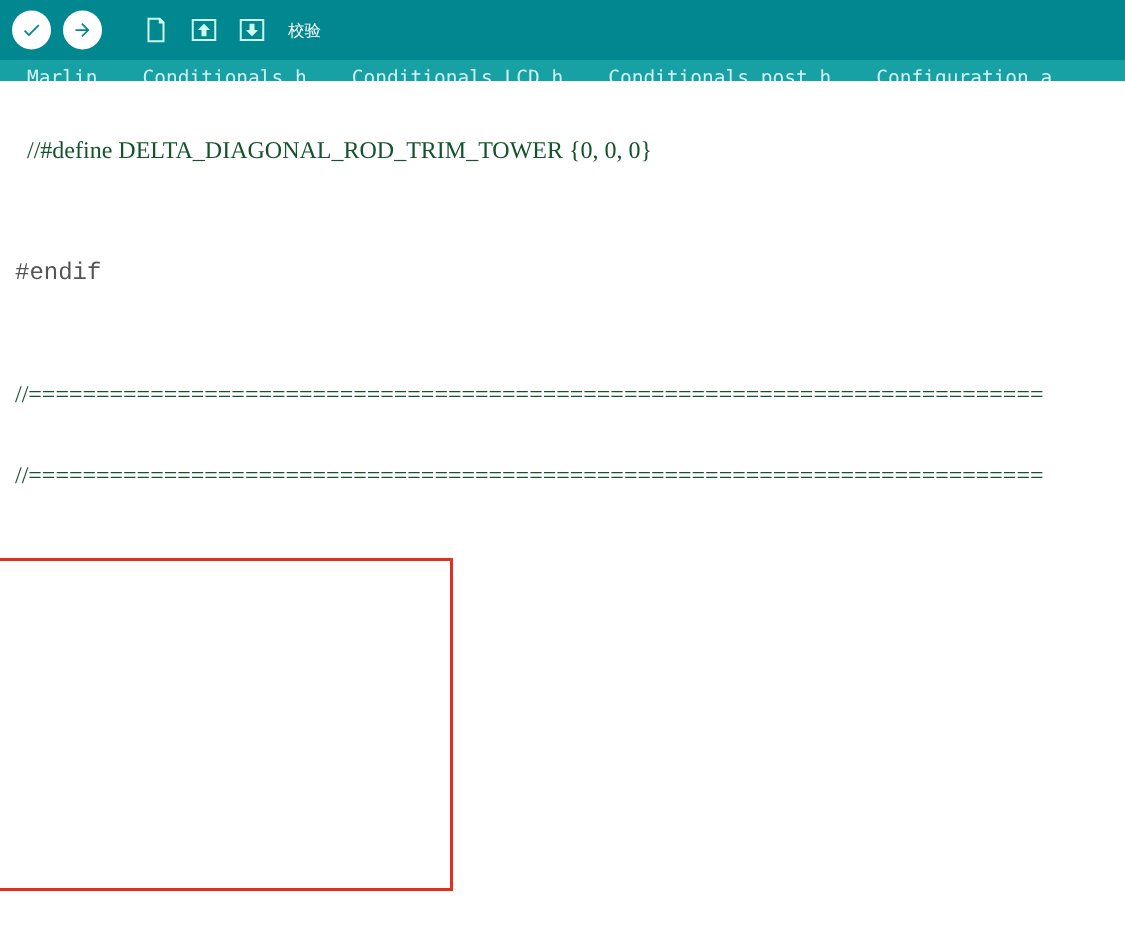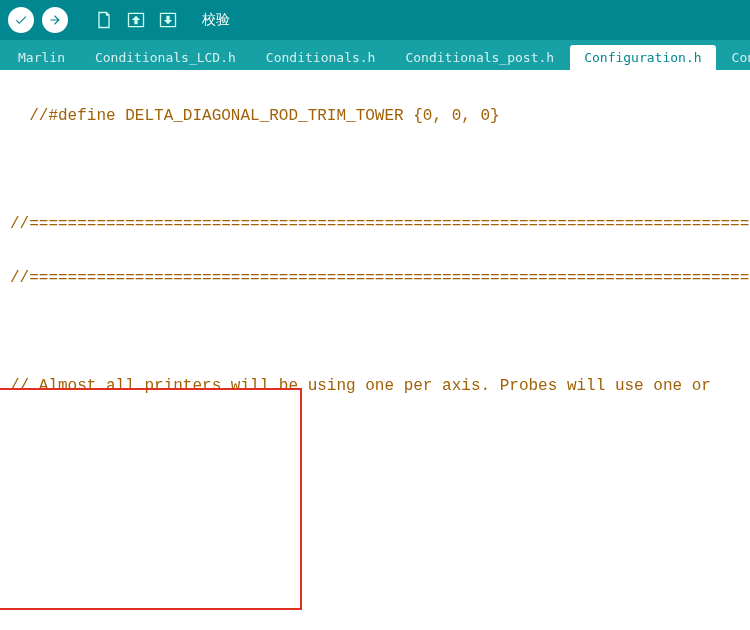--- a/index.html
+++ b/index.html
@@ -33,28 +33,27 @@
       width: 24px;
       height: 24px;
       display: flex;
       align-items: center;
       justify-content: center;
       cursor: pointer;
     }
     .toolbar-sq svg { width: 20px; height: 20px; }
     .toolbar-label {
       color: #fff;
-      font-size: 14px;
-      margin-left: 14px;
+      font-size: 11px;
+      margin-left: 4px;
     }
     .tabbar {
       background: #17A1A5;
-      height: 30px;
+      height: 14px;
       display: flex;
-      align-items: flex-end;
       padding: 0 4px;
       overflow: hidden;
     }
     .tab {
       padding: 5px 14px;
       font-size: 13px;
       color: #d4f0f0;
       cursor: pointer;
       border-radius: 3px 3px 0 0;
       white-space: nowrap;
@@ -67,21 +66,21 @@
     .code-area {
       padding: 6px 10px;
       font-family: "Courier New", Consolas, monospace;
       font-size: 16px;
       line-height: 27px;
       color: #777;
       white-space: pre;
       position: relative;
     }
     .code-line { white-space: pre; }
-    .c-comment { color: #a16207; }
+    .c-comment { color: #14532d; font-family: Liberation Serif, serif; }
     .c-preproc { color: #555; }
     .red-box {
       position: absolute;
       border: 2px solid #e03020;
       pointer-events: none;
     }
   </style>
 </head>
 <body>
 
@@ -112,36 +111,35 @@
     <svg viewBox="0 0 24 24">
         <path fill="none" stroke="#cfe" stroke-width="1.6" d="M3 4h18v16H3z"></path>
         <path fill="#cfe" d="M12 17l5-5h-3V7h-4v5H7z"></path>
       </svg>
   </div>
   <span class="toolbar-label">校验</span>
 </div>
 
 <div class="tabbar">
   <div class="tab">Marlin</div>
+  <div class="tab">Conditionals.h</div>
   <div class="tab">Conditionals_LCD.h</div>
-  <div class="tab">Conditionals.h</div>
   <div class="tab">Conditionals_post.h</div>
-  <div class="tab active">Configuration.h</div>
   <div class="tab">Configuration_a</div>
 </div>
 
 <div class="code-area">
 <div class="code-line"><span class="c-comment">  </span><span class="c-comment">//#define DELTA_DIAGONAL_ROD_TRIM_TOWER {0, 0, 0}</span></div>
 <div class="code-line"></div>
+<div class="code-line c-preproc">#endif</div>
 <div class="code-line"></div>
 <div class="code-line c-comment">//===========================================================================</div>
 <div class="code-line c-comment">//===========================================================================</div>
 <div class="code-line"></div>
 <div class="code-line"></div>
-<div class="code-line c-comment">// Almost all printers will be using one per axis. Probes will use one or</div>
 
 
 
 
 
 
 
 
 <div class="red-box" style="left:-6px; top:318px; width:308px; height:222px;"></div>
 </div>

